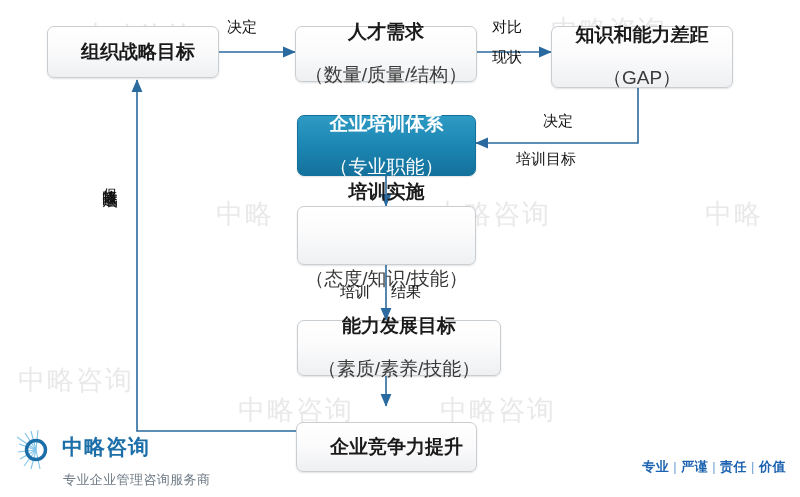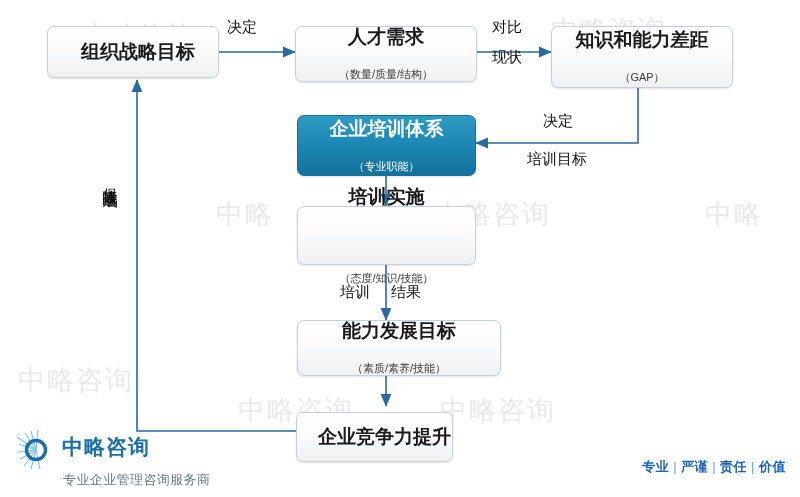--- a/index.html
+++ b/index.html
@@ -46,21 +46,21 @@
     text-align: center;
   }
   .node .title {
     font-weight: bold;
     color: #1a1a1a;
     font-size: 19px;
     line-height: 1.2;
   }
   .node .sub {
     color: #3a3a3a;
-    font-size: 11px;
+    font-size: 19px;
     line-height: 1.25;
     margin-top: 19px;
   }
   .node.accent {
     background: linear-gradient(to bottom, #2e9bc4 0%, #1b84b1 55%, #14719b 100%);
     border: 1px solid #14719b;
   }
   .node.accent .title { color: #ffffff; }
   .node.accent .sub { color: #ffffff; }
   .node.single .title { font-size: 19px; }
@@ -184,29 +184,29 @@
   <div class="node" style="left:297px; top:206px; width:179px; height:59px;gap:44px;">
     <div class="title">培训实施</div>
     <div class="sub">（态度/知识/技能）</div>
   </div>
 
   <div class="node" style="left:297px; top:320px; width:204px; height:56px;">
     <div class="title">能力发展目标</div>
     <div class="sub">（素质/素养/技能）</div>
   </div>
 
-  <div class="node single" style="left:296px; top:412px; width:157px; height:50px;padding-left:20px;">
+  <div class="node single" style="left:296px; top:422px; width:181px; height:50px;padding-left:20px;">
     <div class="title">企业竞争力提升</div>
   </div>
 
   <div class="elabel" style="left:227px; top:18px;">决定</div>
   <div class="elabel" style="left:492px; top:18px;">对比</div>
   <div class="elabel" style="left:492px; top:48px;">现状</div>
   <div class="elabel" style="left:543px; top:112px;">决定</div>
-  <div class="elabel" style="left:527px; top:150px;">培训目标</div>
+  <div class="elabel" style="left:516px; top:150px;">培训目标</div>
   <div class="elabel" style="left:340px; top:283px;">培训</div>
   <div class="elabel" style="left:391px; top:283px;">结果</div>
   <div class="elabel vert" style="left:100px; top:176px; height:122px;">保障战略达成</div>
 
   <div class="logo">
     <svg width="44" height="46" viewBox="0 0 44 46">
       <g stroke="#7fc3e8" stroke-width="1.1" fill="none">
         <line x1="22" y1="23" x2="3" y2="10"></line>
         <line x1="22" y1="23" x2="5" y2="17"></line>
         <line x1="22" y1="23" x2="4" y2="25"></line>

